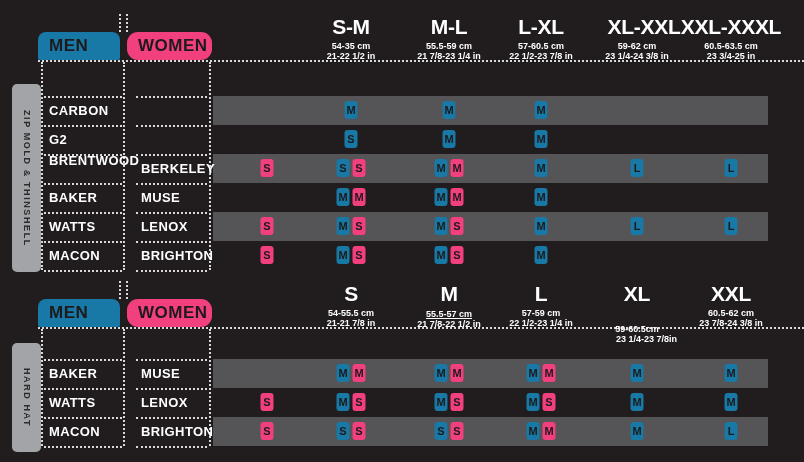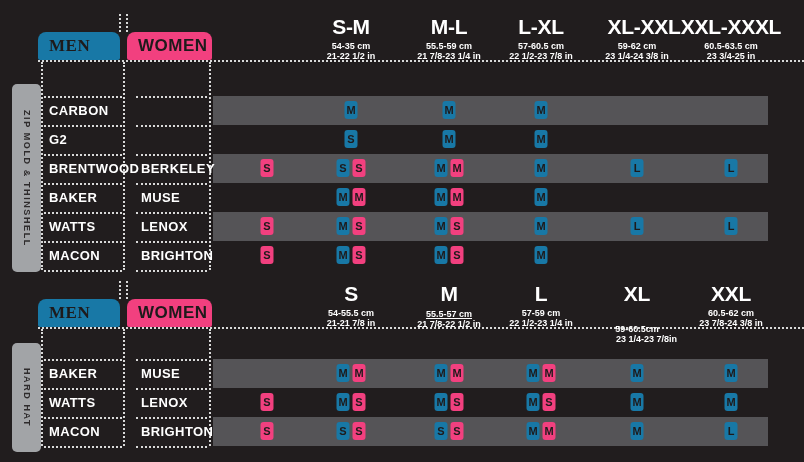--- a/index.html
+++ b/index.html
@@ -9,22 +9,22 @@
     font-family:"Liberation Sans",sans-serif;
     -webkit-font-smoothing:antialiased;
   }
   .abs{position:absolute;}
   
   .tab{background:var(--tab);border-radius:5px;display:flex;align-items:center;justify-content:center;}
   .tab-label{writing-mode:vertical-rl;font-size:9px;font-weight:bold;letter-spacing:1.6px;color:#2e2b2c;white-space:nowrap;}
   
   .tag{height:28px;border-radius:8px 8px 2px 2px;display:flex;align-items:center;padding-left:11px;
        font-size:17px;font-weight:bold;color:#1e1a1b;letter-spacing:.5px;box-sizing:border-box;}
-  .tag.men{background:var(--blue);font-family:Liberation Serif, serif;}
-  .tag.women{background:var(--pink);}
+  .tag.men{background:var(--blue);}
+  .tag.women{background:var(--pink);border-radius:11px;}
   
   .colhead{transform:translateX(-50%);text-align:center;color:#fff;white-space:nowrap;}
   .colhead .size{font-size:21px;line-height:22px;font-weight:bold;letter-spacing:-.3px;}
   .colhead .sub{font-size:9px;line-height:10px;font-weight:bold;}
   
   .hdot{border-top:2px dotted var(--dot);height:0;}
   .vdot{border-left:2px dotted var(--dot);width:0;}
   
   .stripe{background:var(--stripe);}
   .pname{height:29px;display:flex;align-items:center;font-size:13px;font-weight:bold;color:#fff;letter-spacing:.4px;white-space:nowrap;}
@@ -89,21 +89,21 @@
     <div class="abs cell" style="left: 351px; top: 130px;">
       <div class="abs badge men" style="position: static;">S</div>
     </div>
     <div class="abs cell" style="left: 449px; top: 130px;">
       <div class="abs badge men" style="position: static;">M</div>
     </div>
     <div class="abs cell" style="left: 541px; top: 130px;">
       <div class="abs badge men" style="position: static;">M</div>
     </div>
     <div class="abs stripe" style="left: 213px; top: 154px; width: 555px; height: 29px;"></div>
-    <div class="abs pname" style="left: 49px; top: 154px;">BRENTWOOD</div>
+    <div class="abs pname" style="left: 49px; top: 146px;">BRENTWOOD</div>
     <div class="abs pname" style="left: 141px; top: 154px;">BERKELEY</div>
     <div class="abs cell" style="left: 267px; top: 159px;">
       <div class="abs badge women" style="position: static;">S</div>
     </div>
     <div class="abs cell" style="left: 351px; top: 159px;">
       <div class="abs badge men" style="position: static;">S</div>
       <div class="abs badge women" style="position: static;">S</div>
     </div>
     <div class="abs cell" style="left: 449px; top: 159px;">
       <div class="abs badge men" style="position: static;">M</div>

